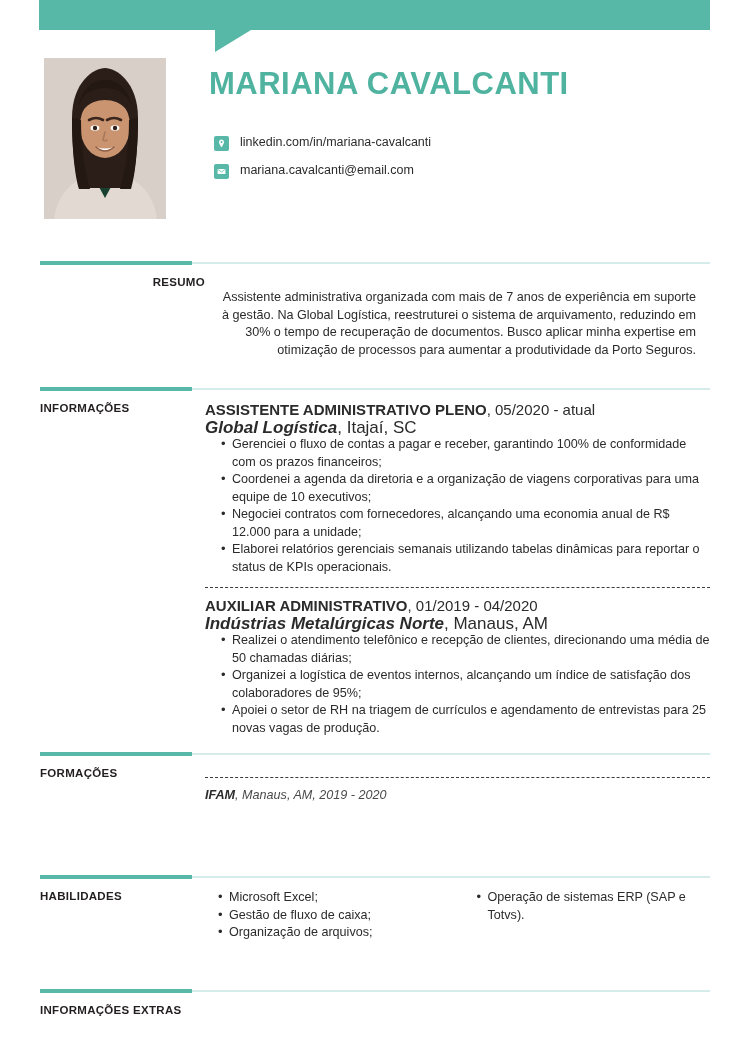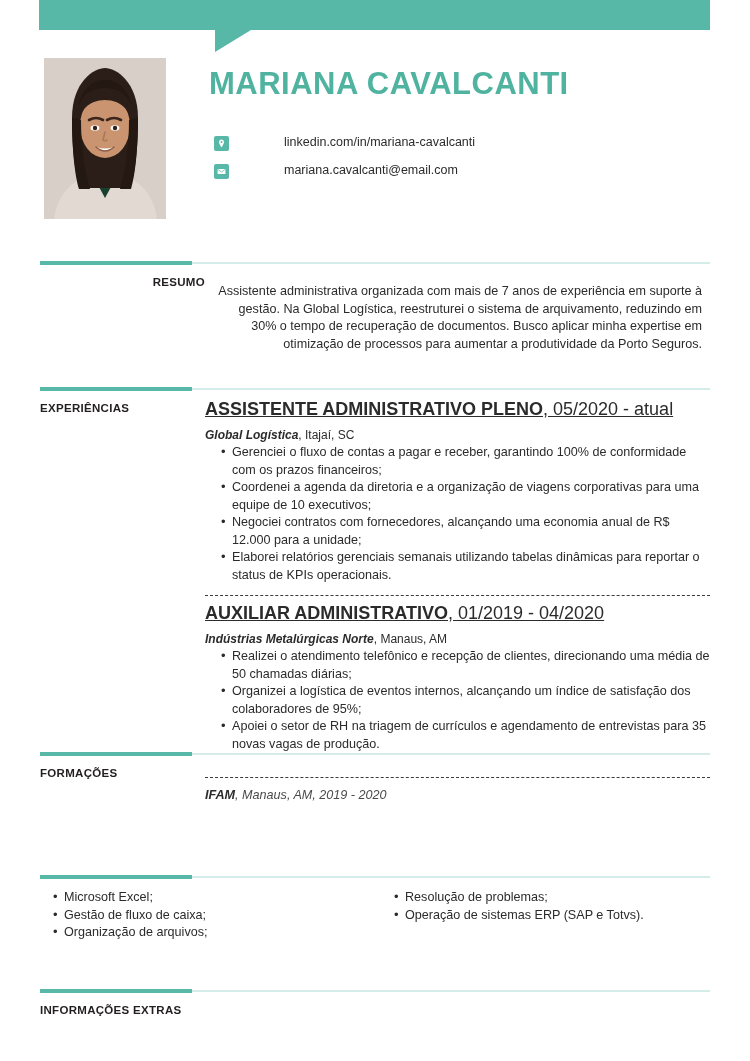--- a/index.html
+++ b/index.html
@@ -59,21 +59,20 @@
   }
   .contacts {
     position: absolute;
     left: 214px; top: 134px;
     width: 400px;
   }
   .contact-row {
     display: flex;
     align-items: flex-start;
     margin-bottom: 11px;
-    gap: 44px;
   }
   .c-icon {
     flex: 0 0 auto;
     width: 15px; height: 15px;
     border-radius: 2px;
     background: #57b8a7;
     display: flex;
     align-items: center;
     justify-content: center;
     margin-top: 2px;
@@ -119,25 +118,25 @@
     color: #231f20;
     padding-top: 1px;
   }
   .sec-content {
     flex: 1 1 auto;
     font-size: 12.6px;
     line-height: 17.5px;
     color: #2b2b2b;
   }
 
-  p.para { margin: 8px; }
-
-  .job-title { font-weight: bold; font-size: 18px; text-decoration: underline; }
+  p.para { margin: 14px; }
+
+  .job-title { font-weight: bold; font-size: 15px; }
   .job-title .reg { font-weight: normal; }
-  .job-company { font-weight: bold; font-style: italic; font-size: 12px; margin-top: 8px; }
+  .job-company { font-weight: bold; font-style: italic; font-size: 17px; }
   .job-company .reg { font-weight: normal; font-style: normal; }
 
   ul.bullets {
     margin: 0;
     padding: 0 0 0 16px;
     list-style: none;
   }
   ul.bullets li {
     position: relative;
     padding-left: 11px;
@@ -238,21 +237,21 @@
     <div class="sec-title">RESUMO</div>
     <div class="sec-content">
       <p class="para">Assistente administrativa organizada com mais de 7 anos de experiência em suporte à gestão. Na Global Logística, reestruturei o sistema de arquivamento, reduzindo em 30% o tempo de recuperação de documentos. Busco aplicar minha expertise em otimização de processos para aumentar a produtividade da Porto Seguros.</p>
     </div>
   </div>
 </div>
 
 <div class="section" style="top:388px;">
   <div class="divider thin"></div>
   <div class="sec-body">
-    <div class="sec-title">EXPERIÊNCIAS</div>
+    <div class="sec-title">INFORMAÇÕES</div>
     <div class="sec-content">
 
       <div>
         <div class="job-title"><span>ASSISTENTE ADMINISTRATIVO PLENO</span><span class="reg">, 05/2020 - atual</span></div>
         <div class="job-company"><span>Global Logística</span><span class="reg">, Itajaí, SC</span></div>
         <ul class="bullets">
           <li>Gerenciei o fluxo de contas a pagar e receber, garantindo 100% de conformidade com os prazos financeiros;</li>
           <li>Coordenei a agenda da diretoria e a organização de viagens corporativas para uma equipe de 10 executivos;</li>
           <li>Negociei contratos com fornecedores, alcançando uma economia anual de R$ 12.000 para a unidade;</li>
           <li>Elaborei relatórios gerenciais semanais utilizando tabelas dinâmicas para reportar o status de KPIs operacionais.</li>
@@ -260,21 +259,21 @@
       </div>
 
       <hr class="dashed">
 
       <div>
         <div class="job-title"><span>AUXILIAR ADMINISTRATIVO</span><span class="reg">, 01/2019 - 04/2020</span></div>
         <div class="job-company"><span>Indústrias Metalúrgicas Norte</span><span class="reg">, Manaus, AM</span></div>
         <ul class="bullets">
           <li>Realizei o atendimento telefônico e recepção de clientes, direcionando uma média de 50 chamadas diárias;</li>
           <li>Organizei a logística de eventos internos, alcançando um índice de satisfação dos colaboradores de 95%;</li>
-          <li>Apoiei o setor de RH na triagem de currículos e agendamento de entrevistas para 35 novas vagas de produção.</li>
+          <li>Apoiei o setor de RH na triagem de currículos e agendamento de entrevistas para 25 novas vagas de produção.</li>
         </ul>
       </div>
 
     </div>
   </div>
 </div>
 
 <div class="section" style="top:753px;">
   <div class="divider thin"></div>
   <div class="sec-body">
@@ -288,32 +287,32 @@
         <div class="edu-line"><span class="bold-italic">IFAM</span><span class="light">, Manaus, AM, 2019 - 2020</span></div>
       </div>
 
     </div>
   </div>
 </div>
 
 <div class="section" style="top:876px;">
   <div class="divider thin"></div>
   <div class="sec-body">
+    <div class="sec-title">HABILIDADES</div>
     <div class="sec-content">
       <div class="skill-cols">
         <div>
           <ul class="bullets">
             <li>Microsoft Excel;</li>
             <li>Gestão de fluxo de caixa;</li>
             <li>Organização de arquivos;</li>
           </ul>
         </div>
         <div>
           <ul class="bullets">
-            <li>Resolução de problemas;</li>
             <li>Operação de sistemas ERP (SAP e Totvs).</li>
           </ul>
         </div>
       </div>
     </div>
   </div>
 </div>
 
 <div class="section" style="top:957px;margin-top:33px;">
   <div class="divider thin"></div>

